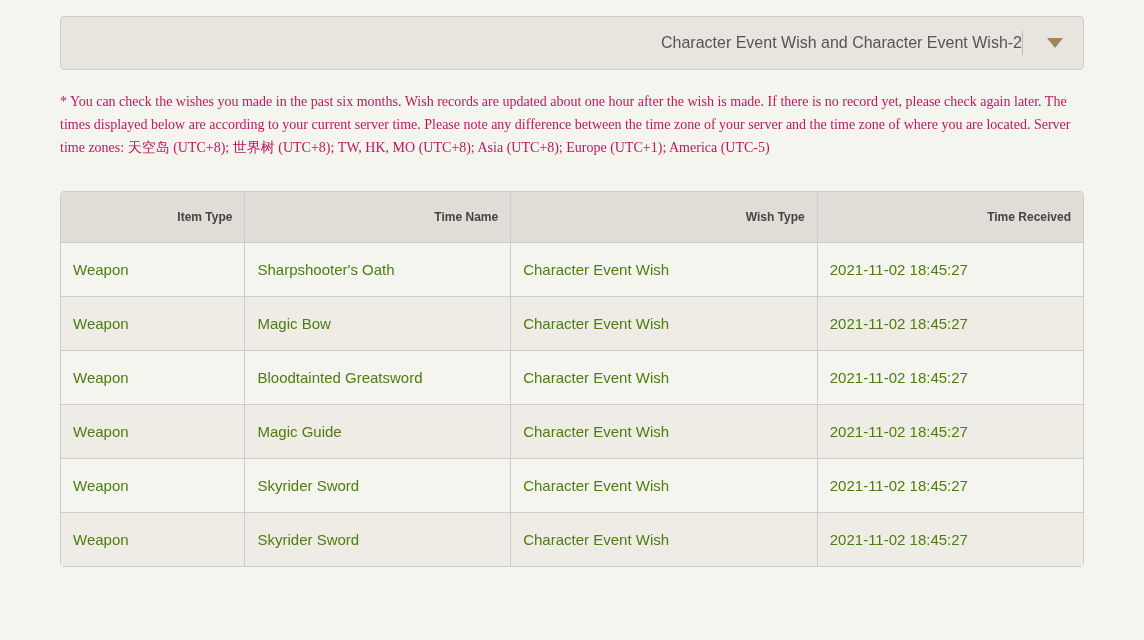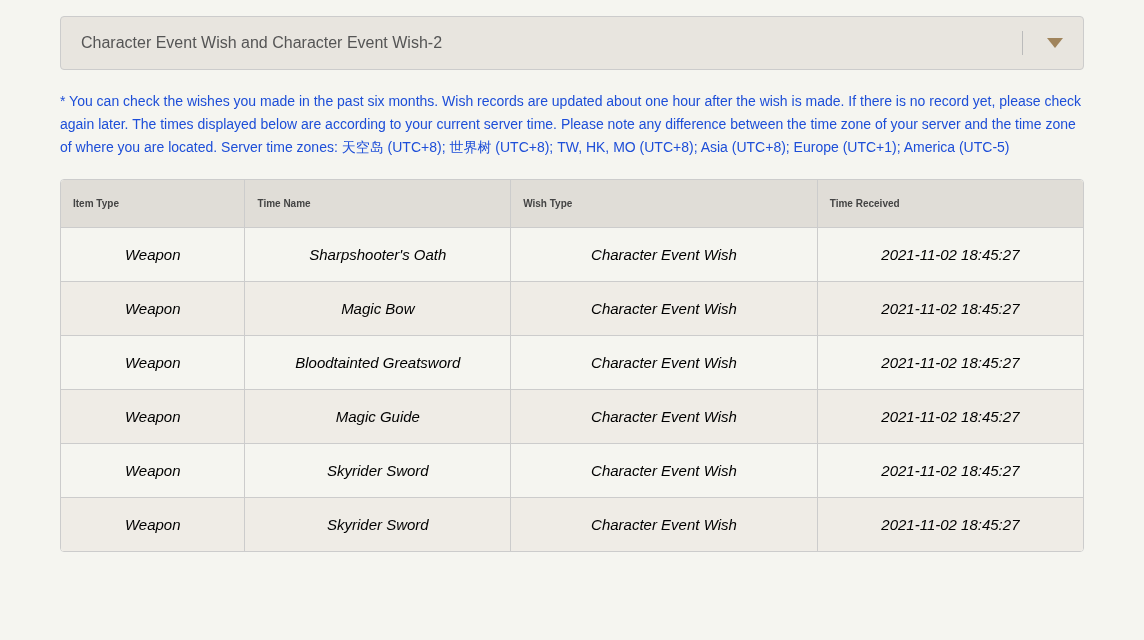--- a/index.html
+++ b/index.html
@@ -18,21 +18,21 @@
     }
 
     .page-wrapper {
       padding: 16px 60px 0 60px;
       background-color: #f5f5f0;
     }
 
     .dropdown-bar {
       display: flex;
       align-items: center;
-      justify-content: space-between;
+      justify-content: flex-end;
       background-color: #e8e5df;
       border: 1px solid #ccc;
       border-radius: 4px;
       padding: 14px 20px;
       margin-bottom: 20px;
       cursor: pointer;
     }
 
     .dropdown-bar span {
       font-size: 16px;
@@ -55,23 +55,24 @@
     .chevron-down {
       width: 0;
       height: 0;
       border-left: 8px solid transparent;
       border-right: 8px solid transparent;
       border-top: 10px solid #a0845c;
     }
 
     .info-text {
       font-size: 14px;
-      color: #1d4ed8;
+      color: #be185d;
       line-height: 1.65;
-      margin-bottom: 20px;
+      margin-bottom: 32px;
+      font-family: Liberation Serif, serif;
     }
 
     .table-container {
       border: 1px solid #ccc;
       border-radius: 4px;
       overflow: hidden;
     }
 
     table {
       width: 100%;
@@ -79,23 +80,23 @@
       background-color: #f5f5f0;
     }
 
     thead tr {
       background-color: #e0ddd7;
     }
 
     thead th {
       padding: 18px 12px;
       font-weight: bold;
-      font-size: 10px;
+      font-size: 12px;
       color: #444;
-      text-align: left;
+      text-align: right;
       border-right: 1px solid #ccc;
     }
 
     thead th:last-child {
       border-right: none;
     }
 
     tbody tr {
       border-top: 1px solid #ccc;
     }
@@ -104,24 +105,22 @@
       background-color: #efece6;
     }
 
     tbody tr:nth-child(odd) {
       background-color: #f5f5f0;
     }
 
     tbody td {
       padding: 18px 12px;
       font-size: 15px;
-      color: #000000;
-      text-align: center;
+      color: #4d7c0f;
       border-right: 1px solid #ccc;
-      font-style: italic;
     }
 
     tbody td:last-child {
       border-right: none;
       margin-top: 23px;
     }
 
     col.col-type { width: 18%; }
     col.col-name { width: 26%; }
     col.col-wish { width: 30%; }

